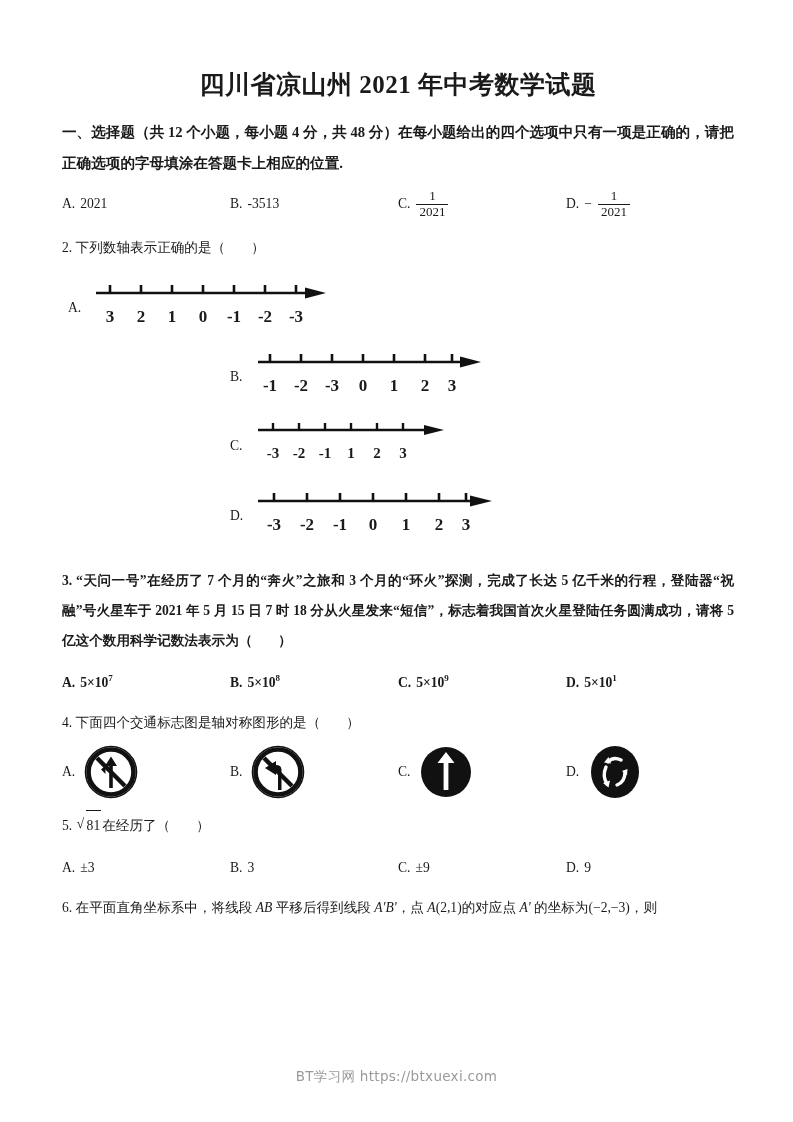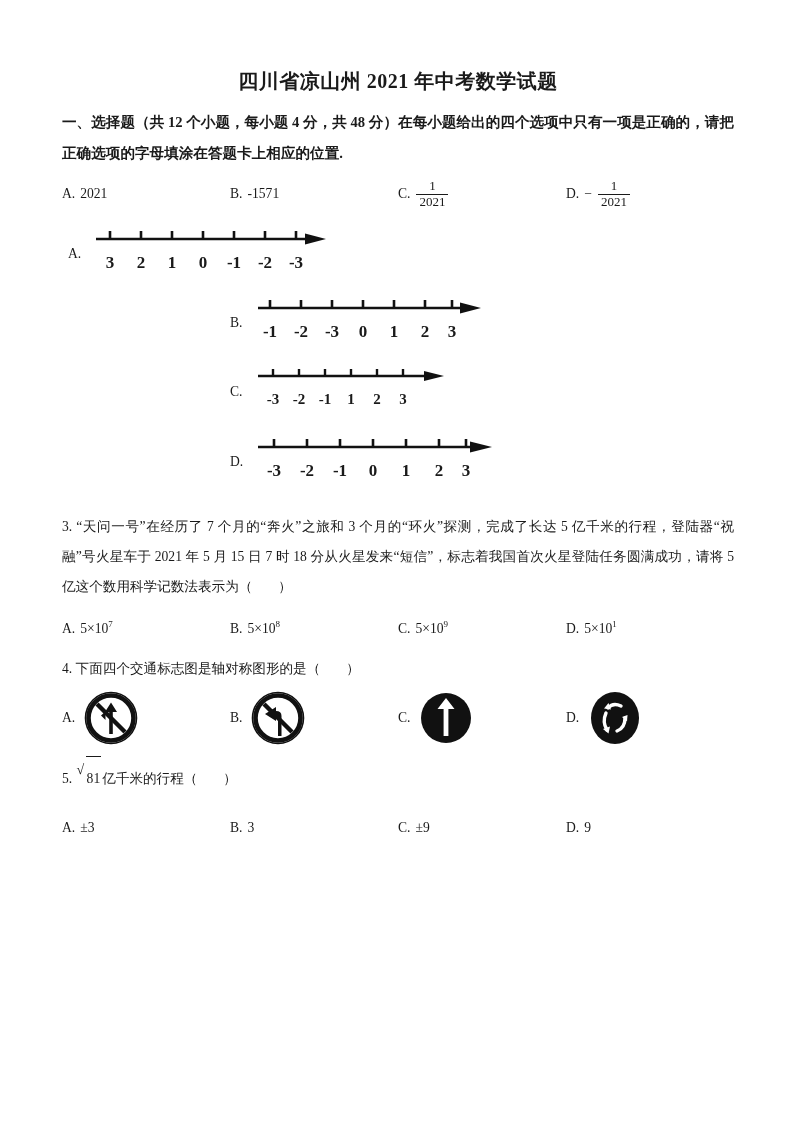--- a/index.html
+++ b/index.html
@@ -25,25 +25,25 @@
   .content {
     position: absolute;
     left: 62px;
     top: 0;
     width: 672px;
   }
 
   
   .doc-title {
     text-align: center;
-    font-size: 20px;
+    font-size: 25px;
     font-weight: bold;
     letter-spacing: 0.5px;
     margin-top: 68px;
-    margin-bottom: 12px;
+    margin-bottom: 0;
     font-family: "Liberation Serif", "DejaVu Serif", serif;
   }
   .sub-title {
     text-align: center;
     font-size: 15.5px;
     font-weight: bold;
     margin-top: 19px;
   }
   .sub-title .ital {
     font-style: italic;
@@ -51,20 +51,21 @@
   .sub-title2 {
     text-align: center;
     font-size: 15.5px;
     font-weight: bold;
     margin-top: 16px;
   }
   .section-instr {
     font-size: 14.6px;
     font-weight: bold;
     line-height: 31px;
+    margin-top: 16px;
     text-align: justify;
   }
 
   
   .q {
     font-size: 13.6px;
     line-height: 30px;
   }
   .q-stem {
     margin-top: 14px;
@@ -129,21 +130,21 @@
   }
   .sqrt::before {
     content: "\221A";
     position: absolute;
     left: 0;
     top: -1px;
     font-size: 14px;
   }
   .sqrt > span {
     border-top: 1px solid #1a1a1a;
-    padding: 7px 1px;
+    padding: 0 1px;
     display: inline-block;
   }
 
   sup.exp {
     font-size: 9px;
     vertical-align: super;
     line-height: 0;
   }
 
   
@@ -215,41 +216,45 @@
     <div class="section-instr">一、选择题（共 12 个小题，每小题 4 分，共 48 分）在每小题给出的四个选项中只有一项是正确的，请把正确选项的字母填涂在答题卡上相应的位置.</div>
 
     <div class="q">
       <div class="opts">
         <div class="opt">
           <span class="opt-label">A.</span>
           <span>2021</span>
         </div>
         <div class="opt">
           <span class="opt-label">B.</span>
-          <span>-1571</span>
+          <span>-3513</span>
         </div>
         <div class="opt">
           <span class="opt-label">C.</span>
           <span class="frac">
             <span class="num">1</span>
             <span class="den">2021</span>
           </span>
         </div>
         <div class="opt">
           <span class="opt-label">D.</span>
           <span>−</span>
           <span class="frac">
             <span class="num">1</span>
             <span class="den">2021</span>
           </span>
         </div>
       </div>
     </div>
 
     <div class="q">
+      <div class="q-stem">
+        <span>2.</span>
+        <span>下列数轴表示正确的是（</span><span class="gap"></span><span>）</span>
+      </div>
 
       <div class="numline-row" style="margin-top:16px; margin-left:6px;">
         <span class="nl-letter">A.</span>
         <div class="numline">
           <svg class="nl-svg" width="240" height="24" viewBox="0 0 240 24">
             <line x1="2" y1="14" x2="215" y2="14" stroke="#111" stroke-width="2.6"></line>
             <polygon points="211,8.5 232,14 211,19.5" fill="#111"></polygon>
             <g stroke="#111" stroke-width="2.6">
               <line x1="16" y1="6" x2="16" y2="14"></line>
               <line x1="47" y1="6" x2="47" y2="14"></line>
@@ -348,21 +353,21 @@
             <span style="left:84px;">-1</span>
             <span style="left:117px;">0</span>
             <span style="left:150px;">1</span>
             <span style="left:183px;">2</span>
             <span style="left:210px;">3</span>
           </div>
         </div>
       </div>
     </div>
 
-    <div class="q" style="margin-top:34px;">
+    <div class="q" style="margin-top:34px;font-weight:bold;">
       <div style="text-align:justify;">
         <span>3.</span>
         <span>“天问一号”在经历了 7 个月的“奔火”之旅和 3 个月的“环火”探测，完成了长达 5 亿千米的行程，登陆器“祝融”号火星车于 2021 年 5 月 15 日 7 时 18 分从火星发来“短信”，标志着我国首次火星登陆任务圆满成功，请将 5 亿这个数用科学记数法表示为（</span><span class="gap"></span><span>）</span>
       </div>
       <div class="opts" style="margin-top:12px;">
         <div class="opt">
           <span class="opt-label">A.</span>
           <span><span>5×10</span><sup class="exp">7</sup></span>
         </div>
         <div class="opt">
@@ -436,21 +441,21 @@
               <path d="M40.5 25 L35 27 L40 31.5 Z"></path>
             </g>
           </svg>
         </div>
       </div>
     </div>
 
     <div class="q" style="margin-top:6px;">
       <div class="q-stem tight">
         <span>5.</span>
-        <span class="sqrt"><span>81</span></span><span>亿千米的行程（</span><span class="gap"></span><span>）</span>
+        <span class="sqrt"><span>81</span></span><span>在经历了（</span><span class="gap"></span><span>）</span>
       </div>
       <div class="opts" style="margin-top:12px;">
         <div class="opt">
           <span class="opt-label">A.</span>
           <span>±3</span>
         </div>
         <div class="opt">
           <span class="opt-label">B.</span>
           <span>3</span>
         </div>
@@ -458,16 +463,23 @@
           <span class="opt-label">C.</span>
           <span>±9</span>
         </div>
         <div class="opt">
           <span class="opt-label">D.</span>
           <span>9</span>
         </div>
       </div>
     </div>
 
+    <div class="q" style="margin-top:8px;">
+      <div class="q-stem tight">
+        <span>6.</span>
+        <span>在平面直角坐标系中，将线段 </span><span class="ital">AB</span><span> 平移后得到线段 </span><span class="ital">A'B'</span><span>，点 </span><span class="ital">A</span><span>(2,1)</span><span>的对应点 </span><span class="ital">A'</span><span> 的坐标为(−2,−3)，则</span>
+      </div>
+    </div>
 
   </div>
 
+  <div class="footer-mark">BT学习网 https://btxuexi.com</div>
 </div>
 
 </body></html>

